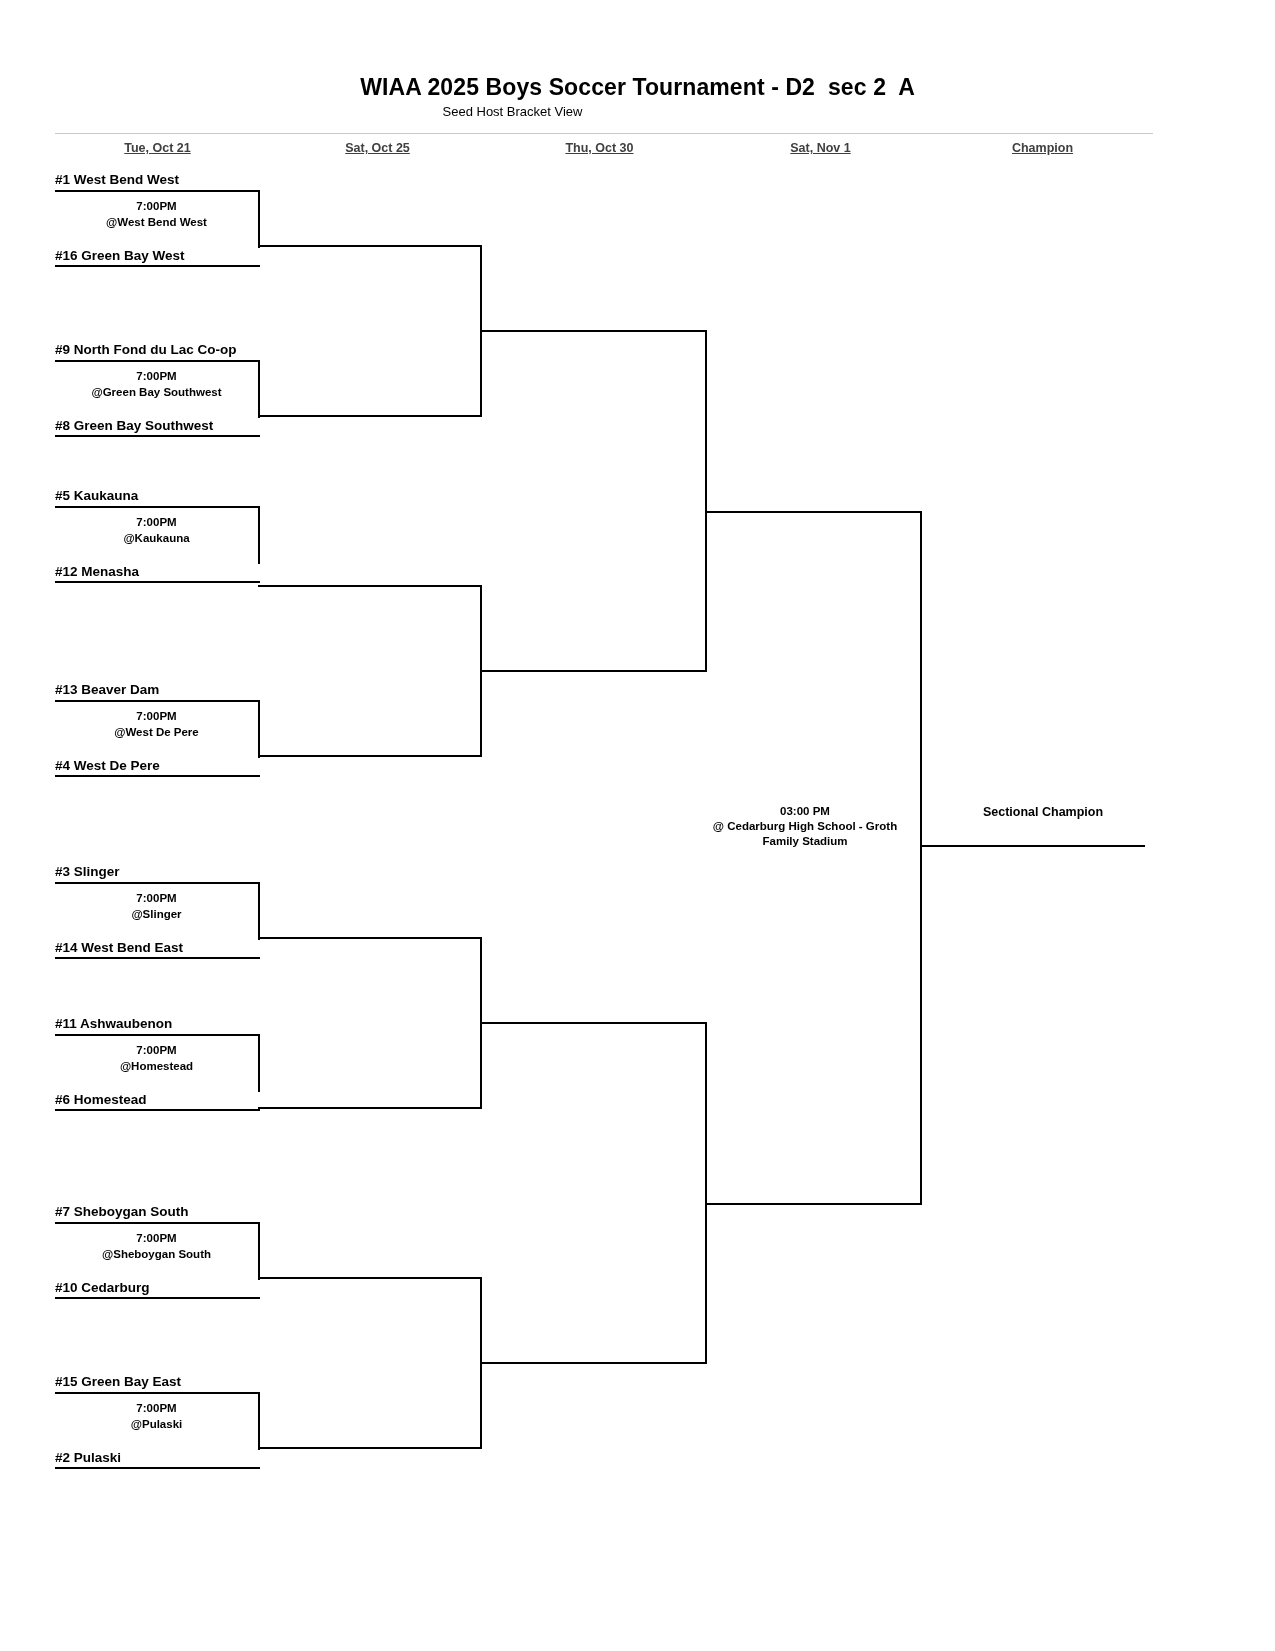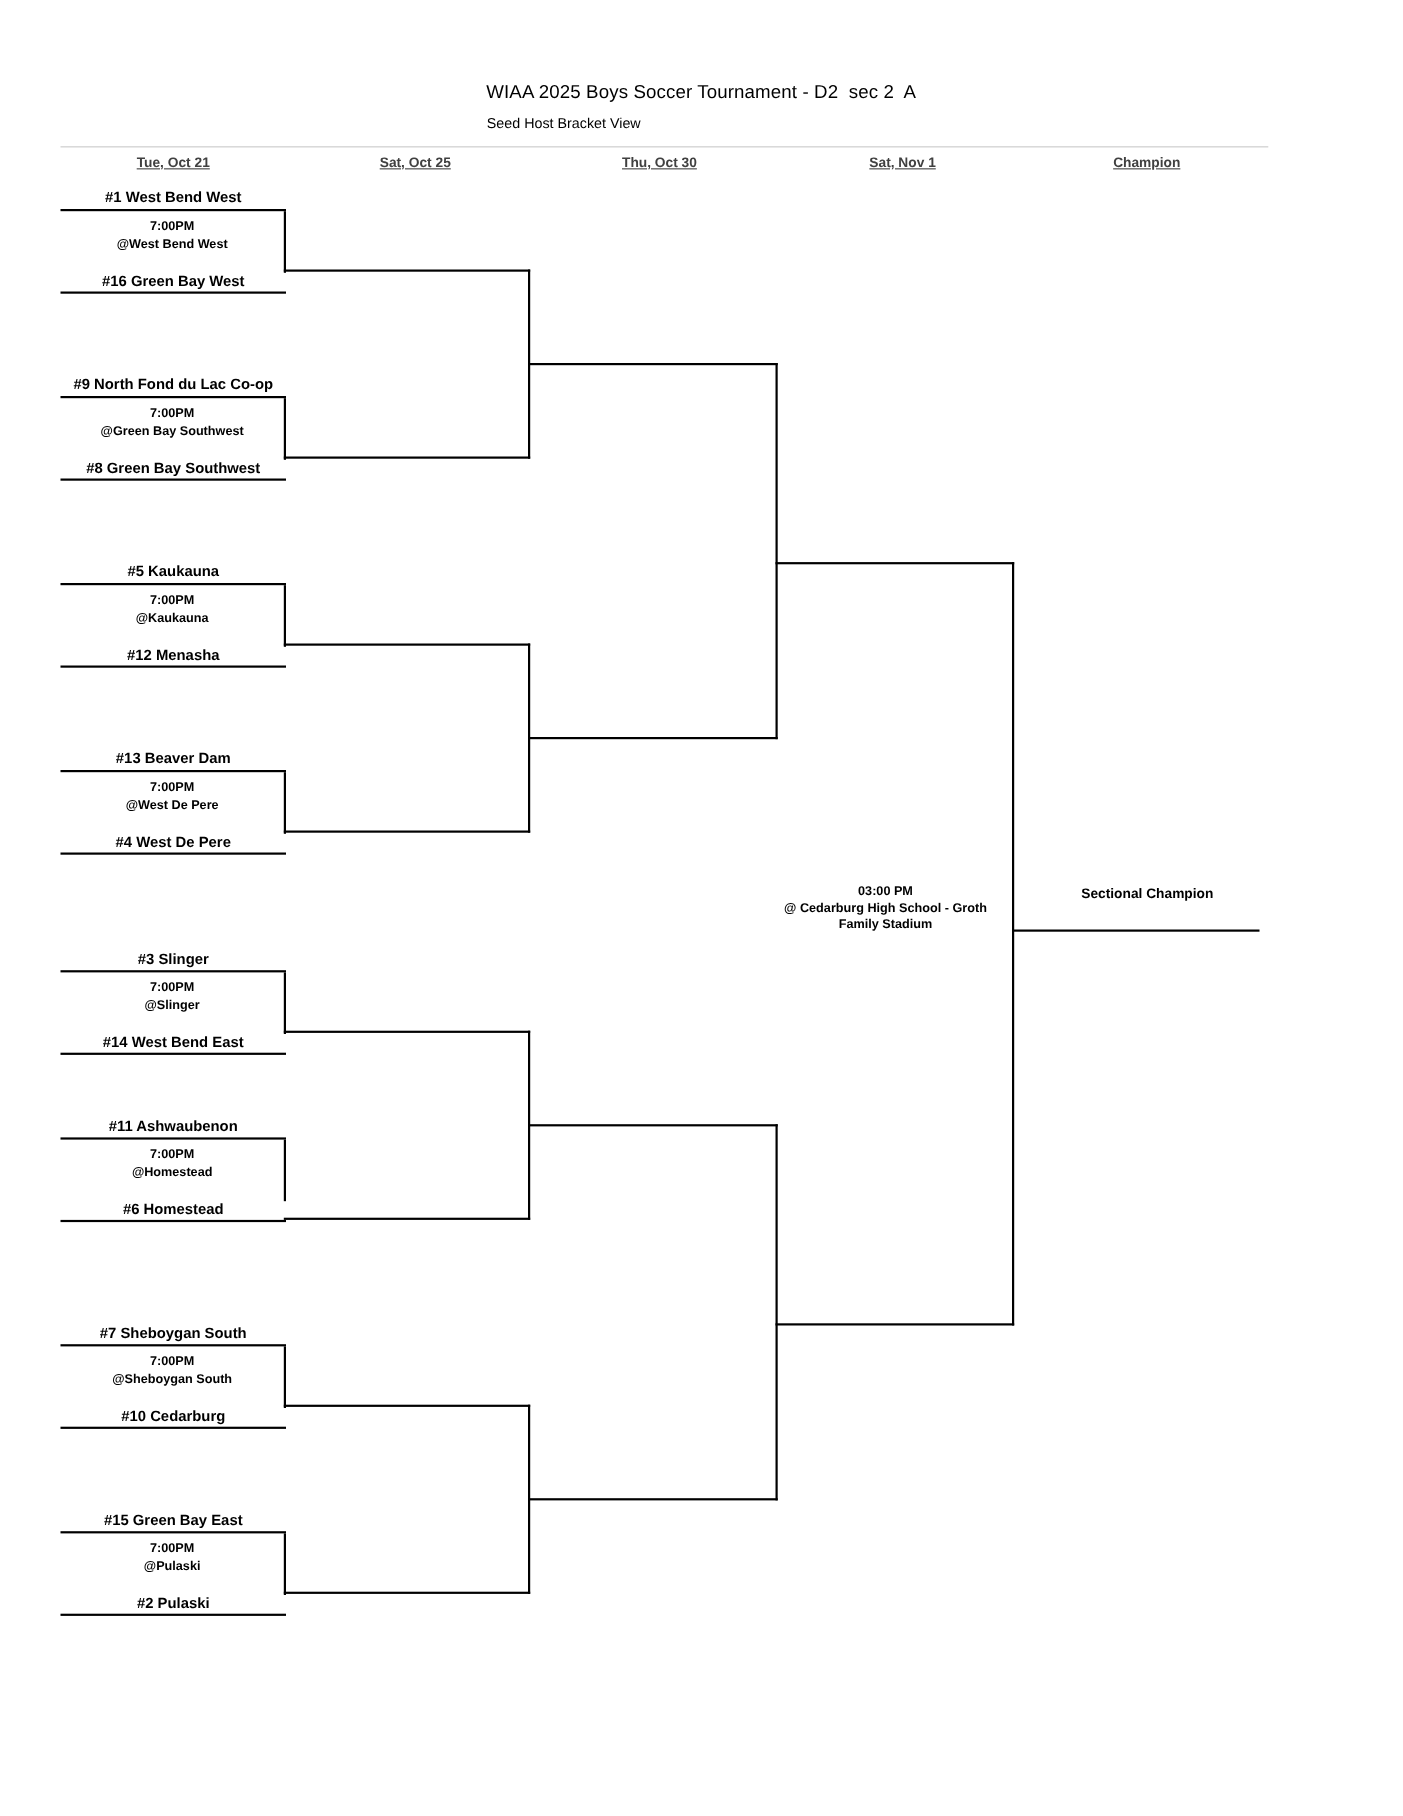--- a/index.html
+++ b/index.html
@@ -10,21 +10,21 @@
     font-family: "Liberation Sans", sans-serif;
     color: #000000;
     position: relative;
     overflow: hidden;
   }
   #bracket-root { position: relative; width: 1275px; height: 1651px; }
 
   
   .title {
     position: absolute; left: 0; top: 74px; width: 1275px;
-    text-align: center; font-size: 17px; font-weight: 400;
+    text-align: center; font-size: 23px; font-weight: 700;
     letter-spacing: 0.1px; white-space: pre;
   }
   .subtitle {
     position: absolute; left: 0; top: 104px; width: 1025px;
     text-align: center; font-size: 13px; font-weight: 400;
   }
   .header-rule {
     position: absolute; left: 55px; top: 133px; width: 1098px;
     height: 1px; background: #c9c9c9;
   }
@@ -35,21 +35,21 @@
     text-align: center; font-size: 12.5px; font-weight: bold;
     color: #404040; text-decoration: underline;
   }
 
   
   .match {
     position: absolute;
     width: 205px;
   }
   .match .team {
-    font-size: 13.5px; font-weight: bold; text-align: center;
+    font-size: 13.5px; font-weight: bold; 
     line-height: 16px; white-space: nowrap;
   }
   .match .top-team { padding-bottom: 2px; }
   .match .bot-team { padding-bottom: 1px; }
   .match .rule {
     height: 2px; background: #000; width: 205px;
   }
   .match .inner {
     position: relative;
     height: 56px;
@@ -112,21 +112,21 @@
     <div class="inner">
       <div class="info">
         <div>7:00PM</div>
         <div class="loc">@Green Bay Southwest</div>
       </div>
     </div>
     <div class="team bot-team">#8 Green Bay Southwest</div>
     <div class="rule"></div>
   </div>
 
-  <div class="match" style="left:55px;top:512px;">
+  <div class="match" style="left:55px;top:488px;">
     <div class="team top-team">#5 Kaukauna</div>
     <div class="rule"></div>
     <div class="inner">
       <div class="info">
         <div>7:00PM</div>
         <div class="loc">@Kaukauna</div>
       </div>
     </div>
     <div class="team bot-team">#12 Menasha</div>
     <div class="rule"></div>

